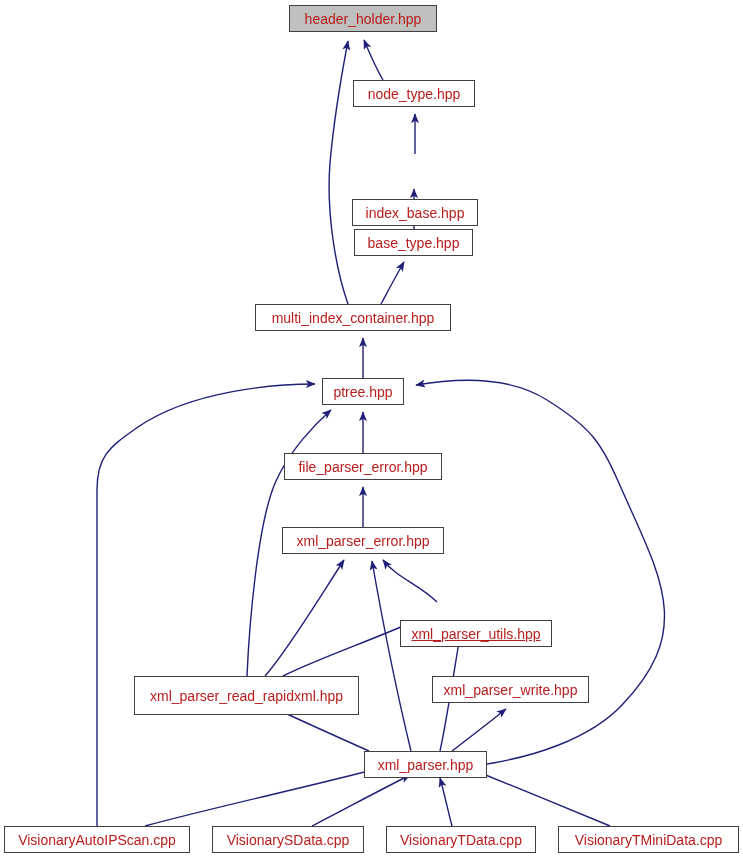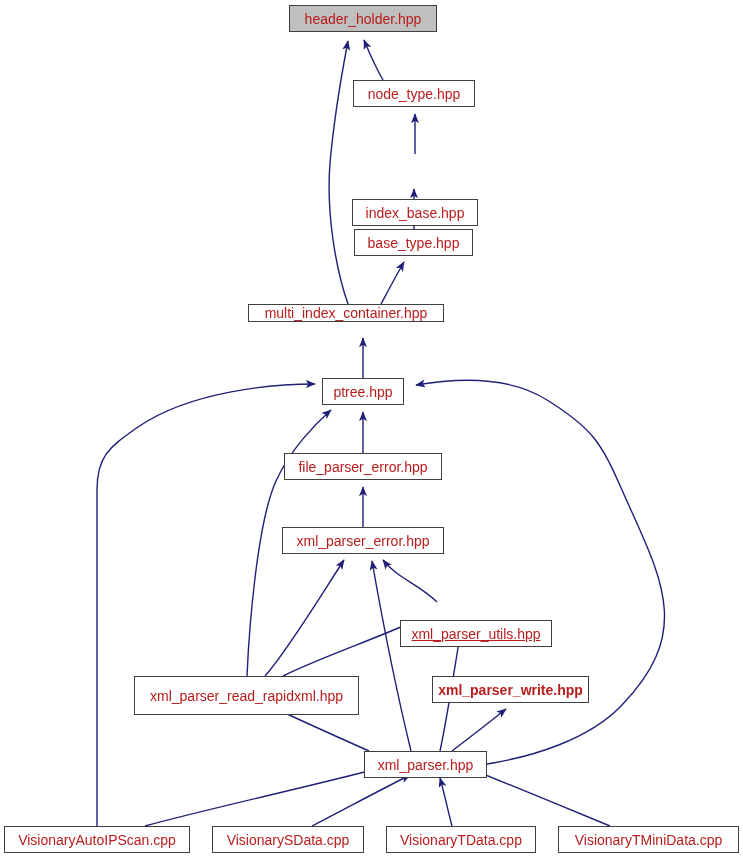--- a/index.html
+++ b/index.html
@@ -91,39 +91,39 @@
       </div>
       <div class="node" title="node_type.hpp" style="left: 353px; top: 80px; width: 122px; height: 27px;">
         <span class="node-label">node_type.hpp</span>
       </div>
       <div class="node" title="index_base.hpp" style="left: 352px; top: 154px; width: 126px; height: 27px; margin-top: 45px;">
         <span class="node-label">index_base.hpp</span>
       </div>
       <div class="node" title="base_type.hpp" style="left: 354px; top: 229px; width: 119px; height: 27px;">
         <span class="node-label">base_type.hpp</span>
       </div>
-      <div class="node" title="multi_index_container.hpp" style="left: 248px; top: 304px; width: 196px; height: 18px;">
+      <div class="node" title="multi_index_container.hpp" style="left: 255px; top: 304px; width: 196px; height: 27px;">
         <span class="node-label">multi_index_container.hpp</span>
       </div>
       <div class="node" title="ptree.hpp" style="left: 322px; top: 378px; width: 82px; height: 27px;">
         <span class="node-label">ptree.hpp</span>
       </div>
       <div class="node" title="file_parser_error.hpp" style="left: 284px; top: 453px; width: 158px; height: 27px;">
         <span class="node-label">file_parser_error.hpp</span>
       </div>
       <div class="node" title="xml_parser_error.hpp" style="left: 282px; top: 527px; width: 162px; height: 27px;">
         <span class="node-label">xml_parser_error.hpp</span>
       </div>
       <div class="node" title="xml_parser_utils.hpp" style="left: 400px; top: 620px; width: 152px; height: 27px; text-decoration: underline;">
         <span class="node-label">xml_parser_utils.hpp</span>
       </div>
       <div class="node" title="xml_parser_read_rapidxml.hpp" style="left: 134px; top: 676px; width: 225px; height: 39px;">
         <span class="node-label">xml_parser_read_rapidxml.hpp</span>
       </div>
-      <div class="node" title="xml_parser_write.hpp" style="left: 432px; top: 676px; width: 157px; height: 27px; font-weight: bold;">
+      <div class="node" title="xml_parser_write.hpp" style="left: 432px; top: 676px; width: 157px; height: 27px;">
         <span class="node-label">xml_parser_write.hpp</span>
       </div>
       <div class="node" title="xml_parser.hpp" style="left: 364px; top: 751px; width: 123px; height: 27px;">
         <span class="node-label">xml_parser.hpp</span>
       </div>
       <div class="node" title="VisionaryAutoIPScan.cpp" style="left: 4px; top: 826px; width: 186px; height: 27px;">
         <span class="node-label">VisionaryAutoIPScan.cpp</span>
       </div>
       <div class="node" title="VisionarySData.cpp" style="left: 212px; top: 826px; width: 152px; height: 27px; text-align: center;">
         <span class="node-label">VisionarySData.cpp</span>

